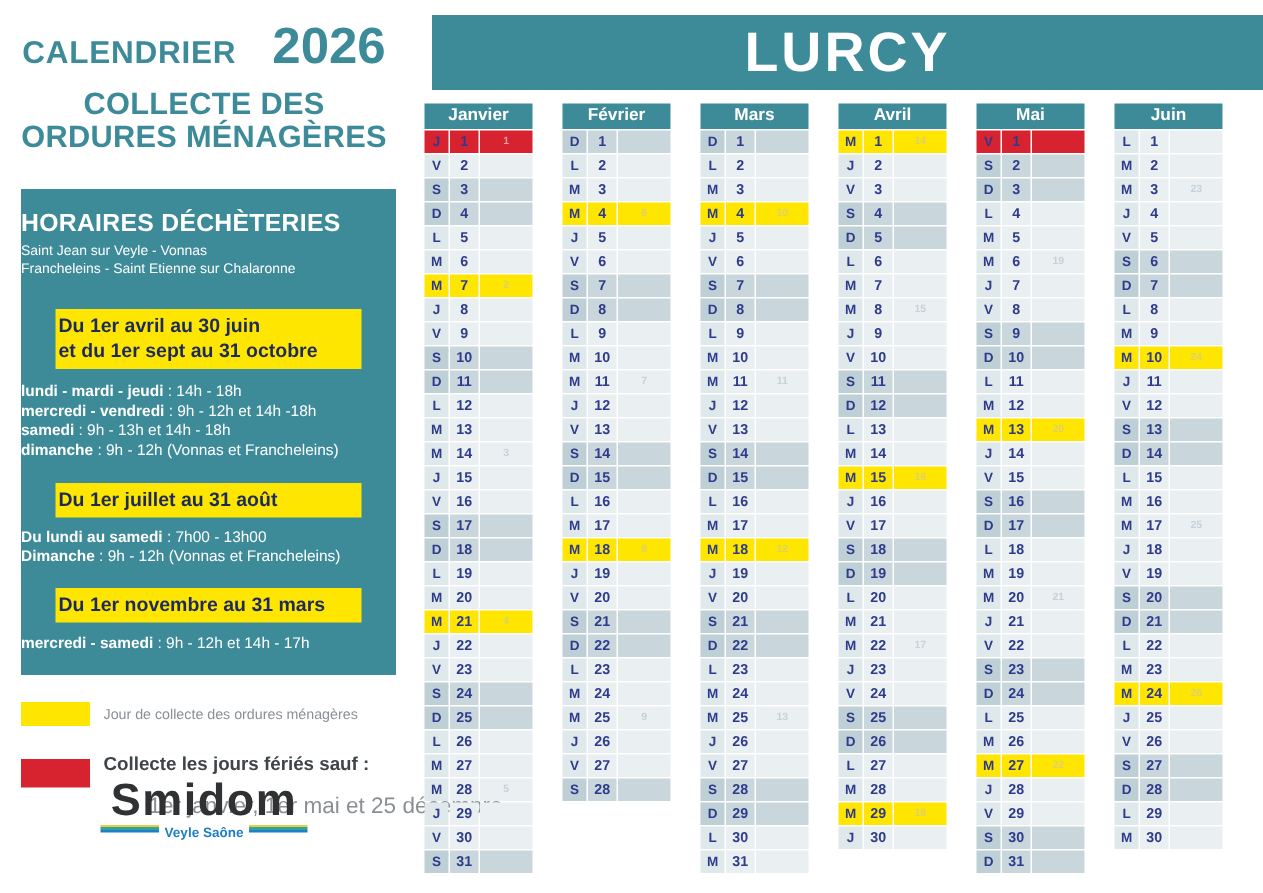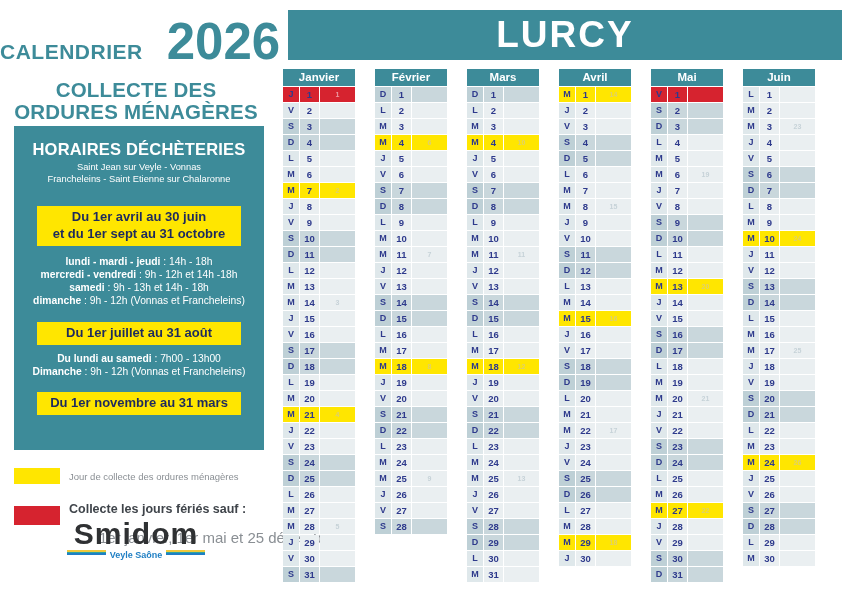--- a/index.html
+++ b/index.html
@@ -13,26 +13,26 @@
   body{
     position:relative;
     background:#ffffff;
     font-family:"Liberation Sans", sans-serif;
     overflow:hidden;
   }
 
   
   .title-block{position:absolute;top:12px;left:0;width:272px;text-align:center;color:var(--teal);}
   .title-line1{font-weight:bold;font-size:21px;letter-spacing:.5px;}
-  .title-year{font-weight:bold;font-size:51px;margin-left:24px;letter-spacing:0;}
+  .title-year{font-weight:bold;font-size:34px;margin-left:24px;letter-spacing:0;}
   .title-line2{font-weight:bold;font-size:20.5px;line-height:1.07;margin-top:8px;letter-spacing:.2px;}
 
   .horaires{
     position:absolute;left:14px;top:126px;width:250px;height:324px;
-    background:var(--teal);color:#fff;text-align:center;
+    background:var(--teal);color:#fff;
   }
   .horaires-title{font-size:16.5px;font-weight:bold;margin-top:14px;letter-spacing:.2px;}
   .horaires-sub{font-size:9.3px;line-height:1.25;margin-top:3px;}
   .ybox{
     background:var(--yellow);color:#1d2a5e;font-weight:bold;
     width:204px;margin:0 auto;padding:3px 2px;
     font-size:13px;line-height:1.3;white-space:pre-line;
   }
   .ybox1{margin-top:21px;}
   .ybox2{margin-top:14px;}
@@ -110,20 +110,21 @@
   </div>
 
   <div class="ybox ybox2">Du 1er juillet au 31 août</div>
   <div class="sched sched2">
     <div><b>Du lundi au samedi</b><span> : 7h00 - 13h00</span></div>
     <div><b>Dimanche</b><span> : 9h - 12h (Vonnas et Francheleins)</span></div>
   </div>
 
   <div class="ybox ybox3">Du 1er novembre au 31 mars</div>
   <div class="sched sched3">
+    <div><b>mercredi - samedi</b><span> : 9h - 12h et 14h - 17h</span></div>
   </div>
 </div>
 
 <div class="swatch swatch-collect"></div>
 <div class="legend-collect-label">Jour de collecte des ordures ménagères</div>
 
 <div class="swatch swatch-holiday"></div>
 <div class="legend-holiday-title">Collecte les jours fériés sauf :</div>
 <div class="legend-holiday-sub">1er janvier, 1er mai et 25 décembre</div>
 

